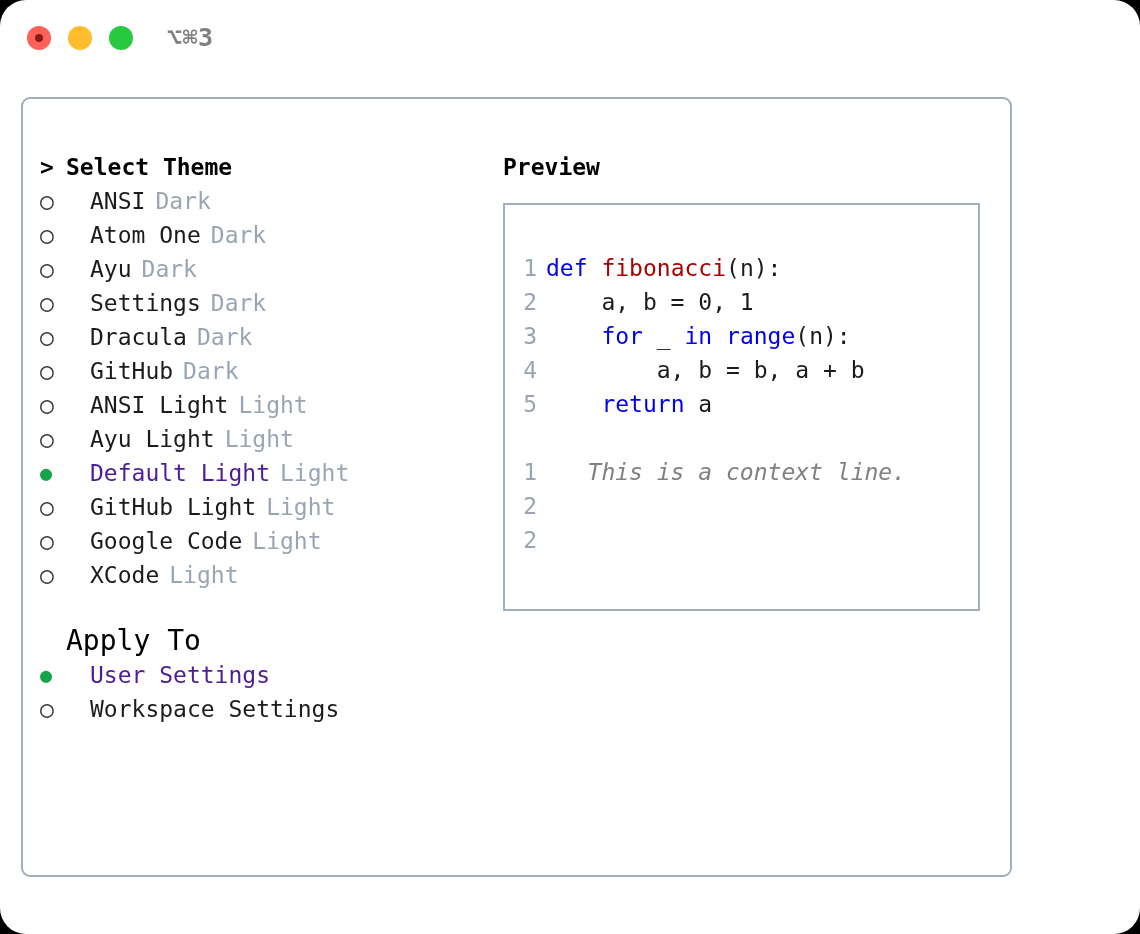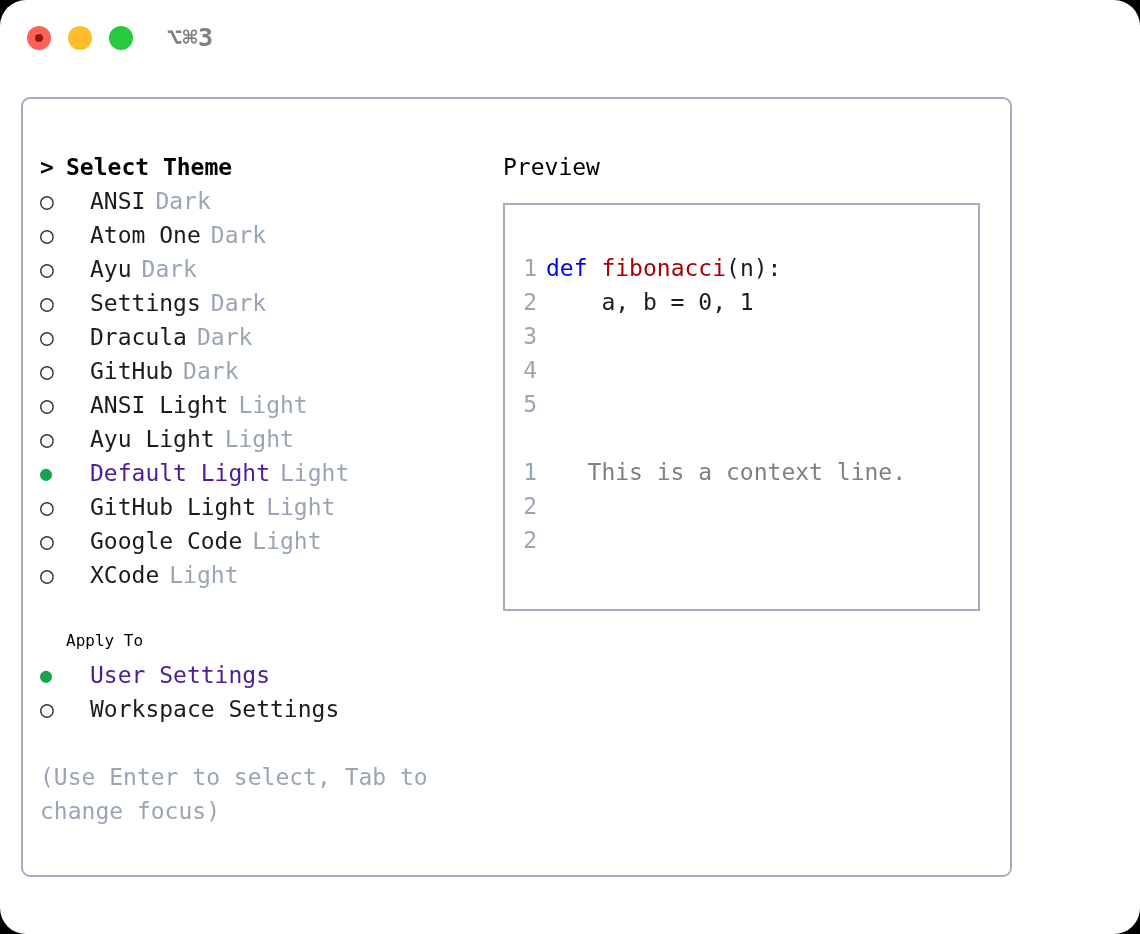--- a/index.html
+++ b/index.html
@@ -120,21 +120,21 @@
   .item-name { color: #1b1b1b; margin-left: 24px; }
   .row.selected .item-name { color: #4c1d95; }
   .item-kind {
     color: #9aa5b4;
     margin-left: 10px;
   }
   .section-label {
     height: 34px;
     display: flex;
     align-items: center;
-    font-size: 16px;
+    font-size: 28px;
     line-height: 34px;
     color: #000000;
     padding-left: 26px;
     white-space: pre;
   }
   .spacer-30 { height: 32px; }
   .hint {
     margin-top: 34px;
     font-size: 23px;
     line-height: 34px;
@@ -146,21 +146,21 @@
   
   .right-col {
     position: absolute;
     left: 480px;
     top: 51px;
     width: 490px;
   }
   .preview-title {
     font-size: 23px;
     line-height: 34px;
-    font-weight: normal;
+    font-weight: bold;
     color: #000000;
     white-space: pre;
   }
   .preview-box {
     margin-top: 19px;
     width: 477px;
     height: 408px;
     border: 2px solid #a3aebd;
     background: #ffffff;
     box-sizing: border-box;
@@ -186,21 +186,21 @@
     color: #9aa5b4;
   }
   .code-text {
     padding-left: 9px;
     color: #1b1b1b;
   }
   .kw  { color: #0000ee; }
   .fn  { color: #aa0000; }
   .pl  { color: #1b1b1b; }
   .diff-gap { height: 34px; }
-  .ctx { color: #808080; }
+  .ctx { color: #808080; font-style: italic; }
   .del { color: #cc1111; }
   .add { color: #00c000; }
 </style>
 </head>
 <body>
 
 <div class="window">
 
   <div class="titlebar">
     <div class="lights">
@@ -234,33 +234,32 @@
         </div>
 
       <div class="spacer-30"></div>
 
       <div class="section-label">Apply To</div>
       <div id="apply-list">
           <div class="row selected"><span class="marker bullet">●</span><span class="item-name">User Settings</span></div>
           <div class="row"><span class="marker">○</span><span class="item-name">Workspace Settings</span></div>
         </div>
 
-      <div class="hint">(Use Enter to select, Tab to change focus)</div>
     </div>
 
     <div class="right-col">
       <div class="preview-title">Preview</div>
       <div class="preview-box">
         <div class="code">
           <div id="code-lines">
               <div class="code-line"><span class="lineno">1</span><span class="code-text"><span class="kw">def</span><span class="pl"> </span><span class="fn">fibonacci</span><span class="pl">(n):</span></span></div>
               <div class="code-line"><span class="lineno">2</span><span class="code-text"><span class="pl">    a, b = 0, 1</span></span></div>
-              <div class="code-line"><span class="lineno">3</span></div>
-              <div class="code-line"><span class="lineno">4</span></div>
-              <div class="code-line"><span class="lineno">5</span></div>
+              <div class="code-line"><span class="lineno">3</span><span class="code-text"><span class="pl">    </span><span class="kw">for</span><span class="pl"> _ </span><span class="kw">in</span><span class="pl"> </span><span class="kw">range</span><span class="pl">(n):</span></span></div>
+              <div class="code-line"><span class="lineno">4</span><span class="code-text"><span class="pl">        a, b = b, a + b</span></span></div>
+              <div class="code-line"><span class="lineno">5</span><span class="code-text"><span class="pl">    </span><span class="kw">return</span><span class="pl"> a</span></span></div>
             </div>
           <div class="diff-gap"></div>
           <div id="diff-lines">
               <div class="code-line"><span class="lineno">1</span><span class="code-text ctx">   This is a context line.</span></div>
               <div class="code-line"><span class="lineno">2</span></div>
               <div class="code-line"><span class="lineno">2</span></div>
             </div>
         </div>
       </div>
     </div>

